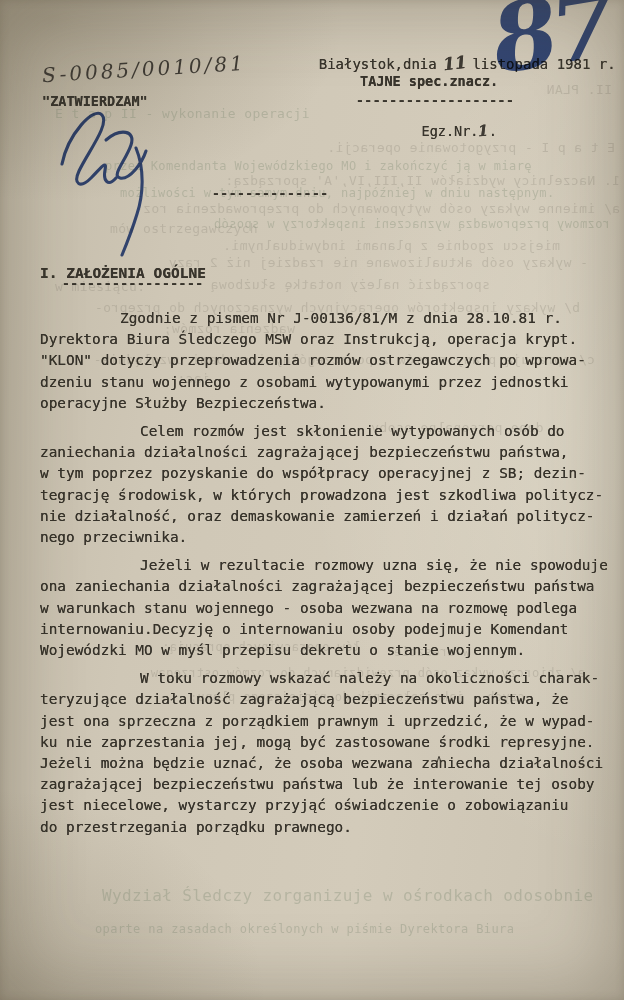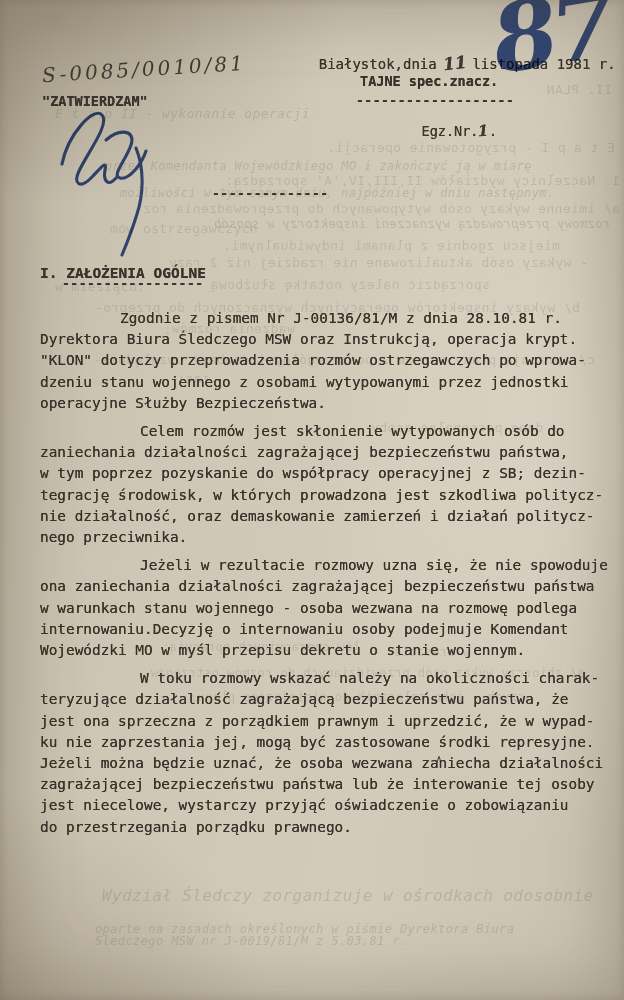--- a/index.html
+++ b/index.html
@@ -45,21 +45,21 @@
   }
   .signature{position:absolute;left:48px;top:100px;z-index:5;mix-blend-mode:multiply;opacity:.92;}
   .caret{position:absolute;left:436px;top:753px;font-size:10px;color:#38342c;z-index:4;}
   
   .bleed-layer{position:absolute;inset:0;z-index:1;}
   .bleed{
     position:absolute;font-family:"DejaVu Sans Mono","Liberation Mono",monospace;
     color:#6b665a;opacity:.20;white-space:nowrap;overflow:hidden;letter-spacing:.4px;
   }
   .bleed.mir{transform:scaleX(-1);}
-  .bleed.grn{color:#66785f;opacity:.26;font-style:italic;}
+  .bleed.grn{color:#66785f;opacity:.26;}
 </style>
 </head>
 <body>
 
 <div class="page">
 
   <div class="bleed-layer" id="bleed-layer">
       <div class="bleed mir" style="left: 462px; top: 82px; width: 150px; font-size: 13px;">II. PLAN</div>
       <div class="bleed grn" style="left: 55px; top: 106px; width: 520px; font-size: 13px;">E t a p  II  -  wykonanie operacji</div>
       <div class="bleed mir" style="left: 235px; top: 140px; width: 380px; font-size: 13px;">E t a p  I  -  przygotowanie operacji.</div>
@@ -77,21 +77,20 @@
       <div class="bleed mir" style="left: 95px; top: 321px; width: 200px; font-size: 13px;">wadzenia rozmów;</div>
       <div class="bleed mir" style="left: 65px; top: 352px; width: 530px; font-size: 13px;">c/ opracują plany rozmów z poszczególnymi osobami uwzględnia-</div>
       <div class="bleed mir" style="left: 150px; top: 371px; width: 60px; font-size: 13px;">jąc:</div>
       <div class="bleed mir" style="left: 300px; top: 420px; width: 260px; font-size: 13px;">- dane personalne osoby</div>
       <div class="bleed mir" style="left: 100px; top: 640px; width: 260px; font-size: 12px;">łów operacyjnych opracują:</div>
       <div class="bleed mir" style="left: 350px; top: 645px; width: 120px; font-size: 12px;">w areszcie.</div>
       <div class="bleed mir" style="left: 85px; top: 666px; width: 500px; font-size: 12px;">a/ zbiorczy wykaz osób przewidzianych do rozmów ostrzegaw-</div>
       <div class="bleed mir" style="left: 135px; top: 690px; width: 390px; font-size: 12px;">czych - jako załącznik do niniejszego planu;</div>
       <div class="bleed grn" style="left: 102px; top: 886px; width: 490px; font-size: 16px;">Wydział Śledczy zorganizuje w ośrodkach odosobnienia pracę</div>
       <div class="bleed grn" style="left: 95px; top: 910px; width: 470px; font-size: 12px; margin-top: 12px;">oparte na zasadach określonych w piśmie Dyrektora Biura</div>
-      <div class="bleed grn" style="left: 95px; top: 934px; width: 400px; font-size: 12px;">Śledczego MSW nr J-0019/81/M z 5.03.81 r.</div>
     </div>
 
   <div class="corner-number">87</div>
 
   <div class="tw" style="left:285px;top:37px;font-size:14px;">
     <span>Białystok,dnia</span><span class="hw hw-day">11</span><span>listopada 1981 r.</span>
   </div>
 
   <div class="hw fileref">S-0085/0010/81</div>
 

